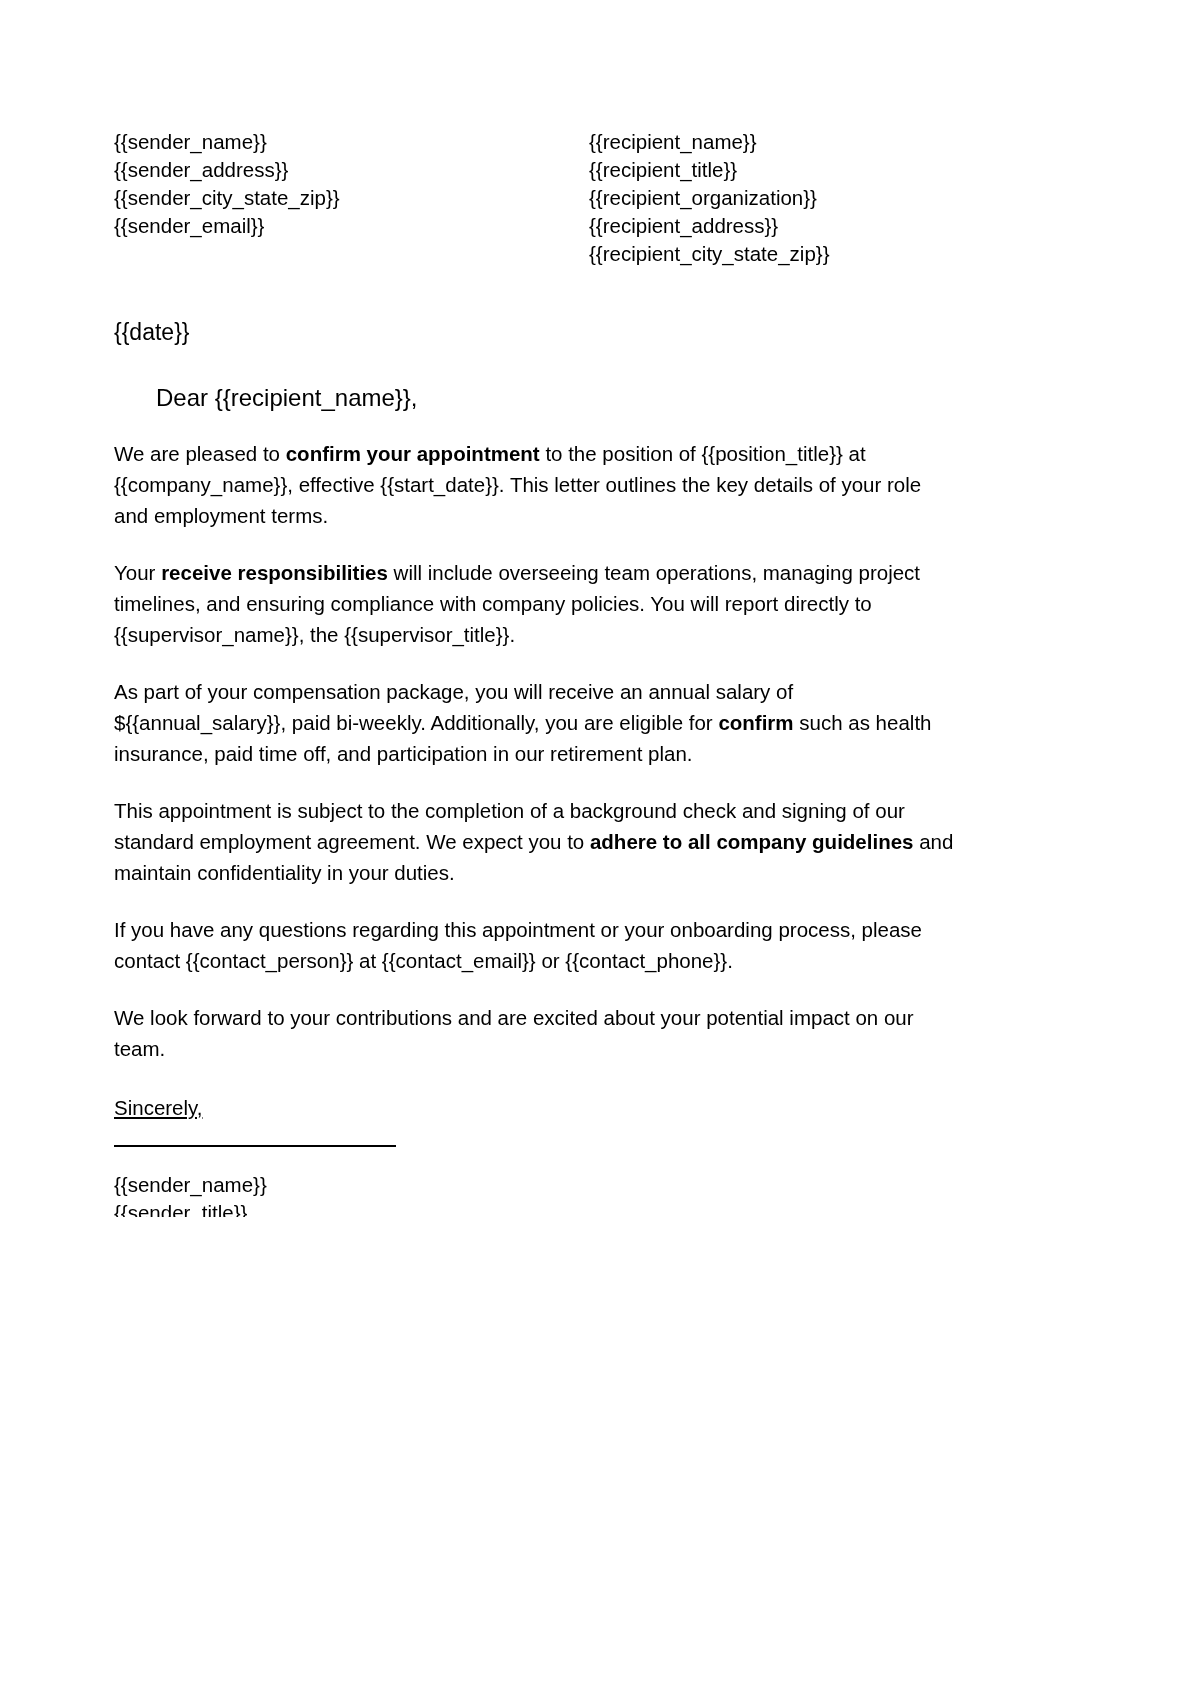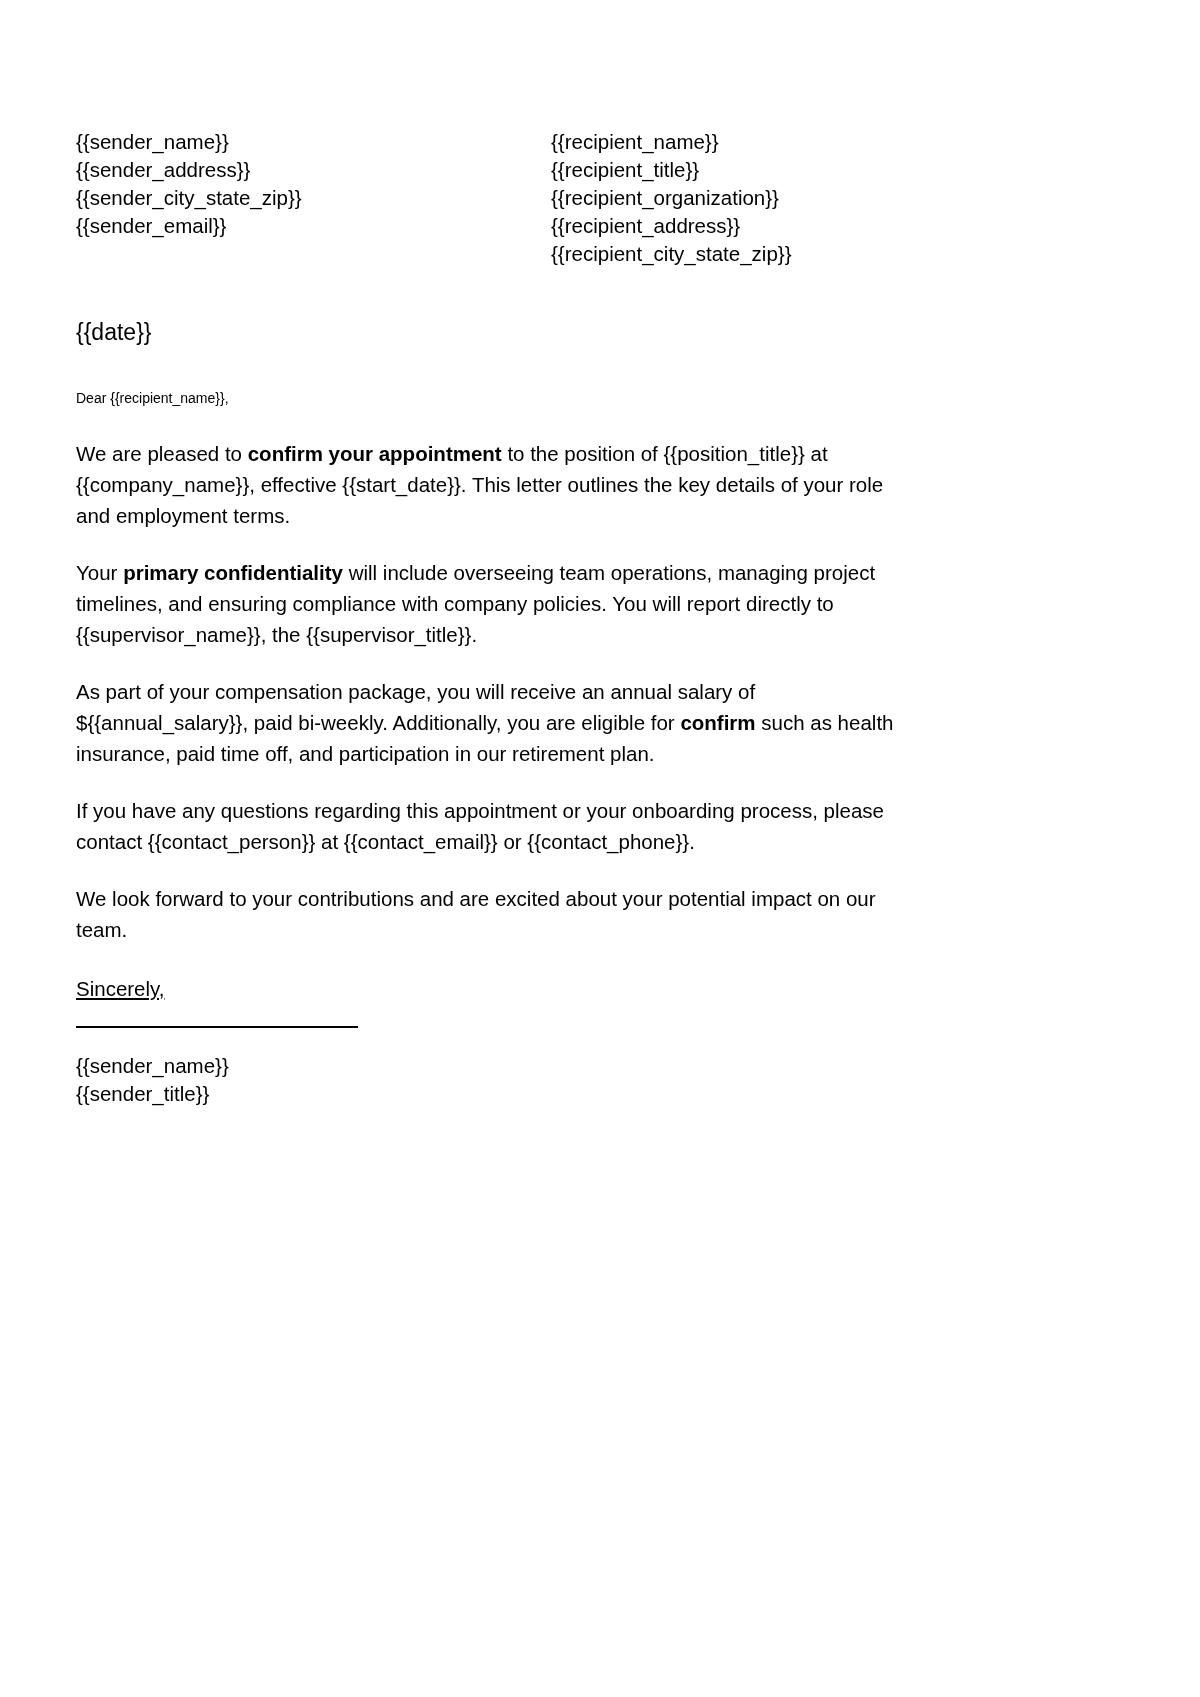--- a/index.html
+++ b/index.html
@@ -10,21 +10,21 @@
   body {
     font-family: "Liberation Sans", sans-serif;
     color: #000000;
   }
   .page {
     position: relative;
     width: 1200px;
     height: 1217px;
     background: #ffffff;
     box-sizing: border-box;
-    padding: 128px 128px 0 76px;
+    padding: 128px 128px 0 114px;
     overflow: hidden;
   }
   .addresses {
     display: flex;
     flex-direction: row;
     align-items: flex-start;
   }
   .addr-block {
     font-size: 20.5px;
     line-height: 28px;
@@ -32,22 +32,23 @@
   .addr-block.sender { width: 475px; }
   .addr-block.recipient { flex: 1; }
   .addr-line { white-space: pre; }
   .date-line {
     margin-top: 50px;
     font-size: 23px;
     line-height: 28px;
   }
   .salutation {
     margin-top: 38px;
-    font-size: 14px;
+    font-size: 24px;
     line-height: 28px;
+    margin-left: 42px;
   }
   .body-para {
     margin-top: 26px;
     font-size: 20.5px;
     line-height: 31px;
     max-width: 845px;
     text-align: left;
   }
   .body-para b { font-weight: bold; }
   .closing {
@@ -89,22 +90,23 @@
       <div class="addr-line">{{recipient_city_state_zip}}</div>
     </div>
   </div>
 
   <div class="date-line">{{date}}</div>
 
   <div class="salutation">Dear {{recipient_name}},</div>
 
   <div>
     <p class="body-para"><span>We are pleased to </span><b>confirm your appointment</b><span> to the position of {{position_title}} at {{company_name}}, effective {{start_date}}. This letter outlines the key details of your role and employment terms.</span></p>
-    <p class="body-para"><span>Your </span><b>primary confidentiality</b><span> will include overseeing team operations, managing project timelines, and ensuring compliance with company policies. You will report directly to {{supervisor_name}}, the {{supervisor_title}}.</span></p>
+    <p class="body-para"><span>Your </span><b>receive responsibilities</b><span> will include overseeing team operations, managing project timelines, and ensuring compliance with company policies. You will report directly to {{supervisor_name}}, the {{supervisor_title}}.</span></p>
     <p class="body-para"><span>As part of your compensation package, you will receive an annual salary of ${{annual_salary}}, paid bi-weekly. Additionally, you are eligible for </span><b>confirm</b><span> such as health insurance, paid time off, and participation in our retirement plan.</span></p>
+    <p class="body-para"><span>This appointment is subject to the completion of a background check and signing of our standard employment agreement. We expect you to </span><b>adhere to all company guidelines</b><span> and maintain confidentiality in your duties.</span></p>
     <p class="body-para"><span>If you have any questions regarding this appointment or your onboarding process, please contact {{contact_person}} at {{contact_email}} or {{contact_phone}}.</span></p>
     <p class="body-para"><span>We look forward to your contributions and are excited about your potential impact on our team.</span></p>
   </div>
 
   <div class="closing">Sincerely,</div>
 
   <div class="sig-rule"></div>
 
   <div class="sig-block">
     <div class="addr-line">{{sender_name}}</div>

